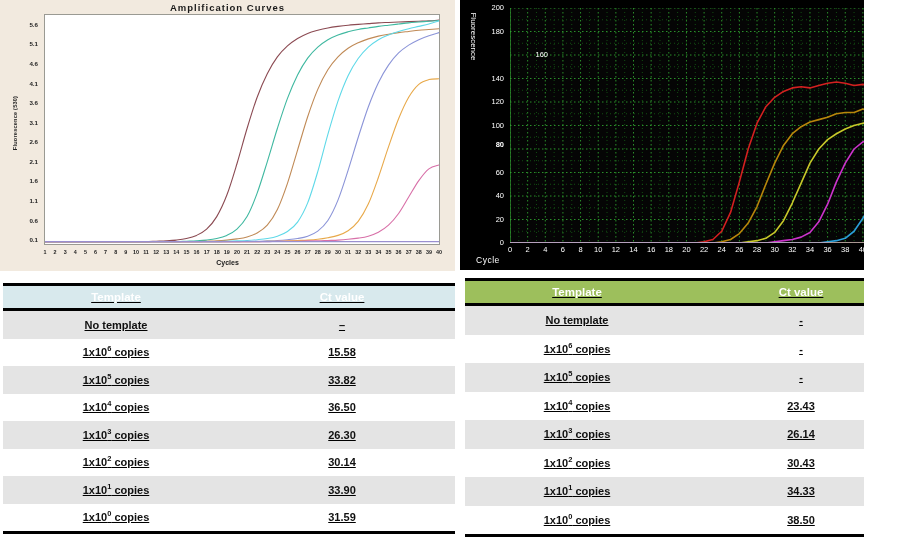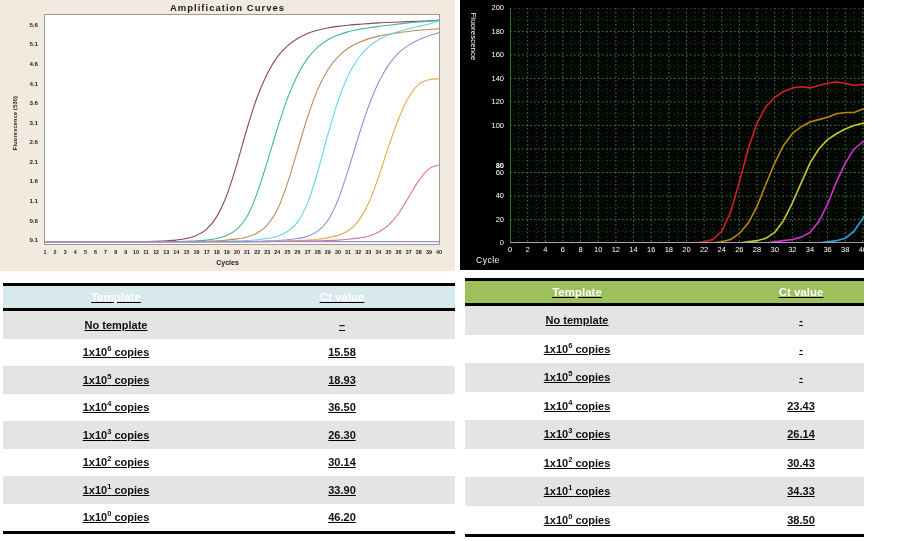--- a/index.html
+++ b/index.html
@@ -255,41 +255,41 @@
           <tr class="row-shade">
             <td class="col-tpl">No template</td>
             <td class="col-ct">–</td>
           </tr>
           <tr class="row-plain">
             <td class="col-tpl">1x10<sup>6</sup> copies</td>
             <td class="col-ct">15.58</td>
           </tr>
           <tr class="row-shade">
             <td class="col-tpl">1x10<sup>5</sup> copies</td>
-            <td class="col-ct">18.93</td>
+            <td class="col-ct">33.82</td>
           </tr>
           <tr class="row-plain">
             <td class="col-tpl">1x10<sup>4</sup> copies</td>
             <td class="col-ct">36.50</td>
           </tr>
           <tr class="row-shade">
             <td class="col-tpl">1x10<sup>3</sup> copies</td>
             <td class="col-ct">26.30</td>
           </tr>
           <tr class="row-plain">
             <td class="col-tpl">1x10<sup>2</sup> copies</td>
             <td class="col-ct">30.14</td>
           </tr>
           <tr class="row-shade">
             <td class="col-tpl">1x10<sup>1</sup> copies</td>
             <td class="col-ct">33.90</td>
           </tr>
           <tr class="row-plain">
             <td class="col-tpl">1x10<sup>0</sup> copies</td>
-            <td class="col-ct">46.20</td>
+            <td class="col-ct">31.59</td>
           </tr>
         </tbody>
       <tfoot>
         <tr class="rule-row">
           <td colspan="2">
               <div class="rule-bottom"></div>
             </td>
         </tr>
       </tfoot>
     </table>
@@ -380,25 +380,25 @@
             <path d="M0.00,235.00 L8.82,235.00 L17.64,235.00 L26.47,235.00 L35.29,235.00 L44.11,235.00 L52.93,235.00 L61.76,235.00 L70.58,235.00 L79.40,235.00 L88.22,235.00 L97.04,235.00 L105.87,235.00 L114.69,235.00 L123.51,235.00 L132.33,235.00 L141.16,235.00 L149.98,235.00 L158.80,235.00 L167.62,235.00 L176.44,235.00 L185.27,235.00 L194.09,235.00 L202.91,235.00 L211.73,235.00 L220.56,235.00 L229.38,235.00 L238.20,235.00 L247.02,235.00 L255.84,235.00 L264.67,235.00 L273.49,235.00 L282.31,235.00 L291.13,235.00 L299.96,235.00 L308.78,235.00 L317.60,233.82 L326.42,232.65 L335.24,230.30 L344.07,223.25 L352.89,210.32 L361.71,195.05 L370.53,182.13 L379.36,171.55 L388.18,164.50 L397.00,159.80" fill="none" stroke="#2b9fd8" stroke-width="1.6" stroke-linejoin="round" stroke-linecap="round"></path>
             <path d="M0.00,235.00 L8.82,235.00 L17.64,235.00 L26.47,235.00 L35.29,235.00 L44.11,235.00 L52.93,235.00 L61.76,235.00 L70.58,235.00 L79.40,235.00 L88.22,235.00 L97.04,235.00 L105.87,235.00 L114.69,235.00 L123.51,235.00 L132.33,235.00 L141.16,235.00 L149.98,235.00 L158.80,235.00 L167.62,235.00 L176.44,235.00 L185.27,235.00 L194.09,235.00 L202.91,235.00 L211.73,235.00 L220.56,235.00 L229.38,235.00 L238.20,235.00 L247.02,235.00 L255.84,235.00 L264.67,235.00 L273.49,235.00 L282.31,235.00 L291.13,235.00 L299.96,235.00 L308.78,235.00 L317.60,235.00 L326.42,235.00 L335.24,235.00 L344.07,235.00 L352.89,235.00 L361.71,235.00 L370.53,235.00 L379.36,235.00 L388.18,235.00 L397.00,235.00" fill="none" stroke="#d8a8b8" stroke-width="1.6" stroke-linejoin="round" stroke-linecap="round"></path>
           </svg>
       </div>
 
       <div id="right-yticks">
           <div class="right-ytick" style="top: 239px;">0</div>
           <div class="right-ytick" style="top: 215.5px;">20</div>
           <div class="right-ytick" style="top: 192px;">40</div>
           <div class="right-ytick" style="top: 168.5px;">60</div>
-          <div class="right-ytick" style="top: 162px; font-weight: bold;">80</div>
+          <div class="right-ytick" style="top: 141px; font-weight: bold;">80</div>
           <div class="right-ytick" style="top: 121.5px;">100</div>
           <div class="right-ytick" style="top: 98px;">120</div>
           <div class="right-ytick" style="top: 74.5px;">140</div>
-          <div class="right-ytick" style="top: 51px;">160</div>
+          <div class="right-ytick" style="top: 51px; margin-left: 44px;">160</div>
           <div class="right-ytick" style="top: 27.5px;">180</div>
           <div class="right-ytick" style="top: 4px;">200</div>
         </div>
       <div id="right-xticks">
           <div class="right-xtick" style="left: 42px;">0</div>
           <div class="right-xtick" style="left: 59.6444px;">2</div>
           <div class="right-xtick" style="left: 77.2889px;">4</div>
           <div class="right-xtick" style="left: 94.9333px;">6</div>
           <div class="right-xtick" style="left: 112.578px;">8</div>
           <div class="right-xtick" style="left: 130.222px;">10</div>

